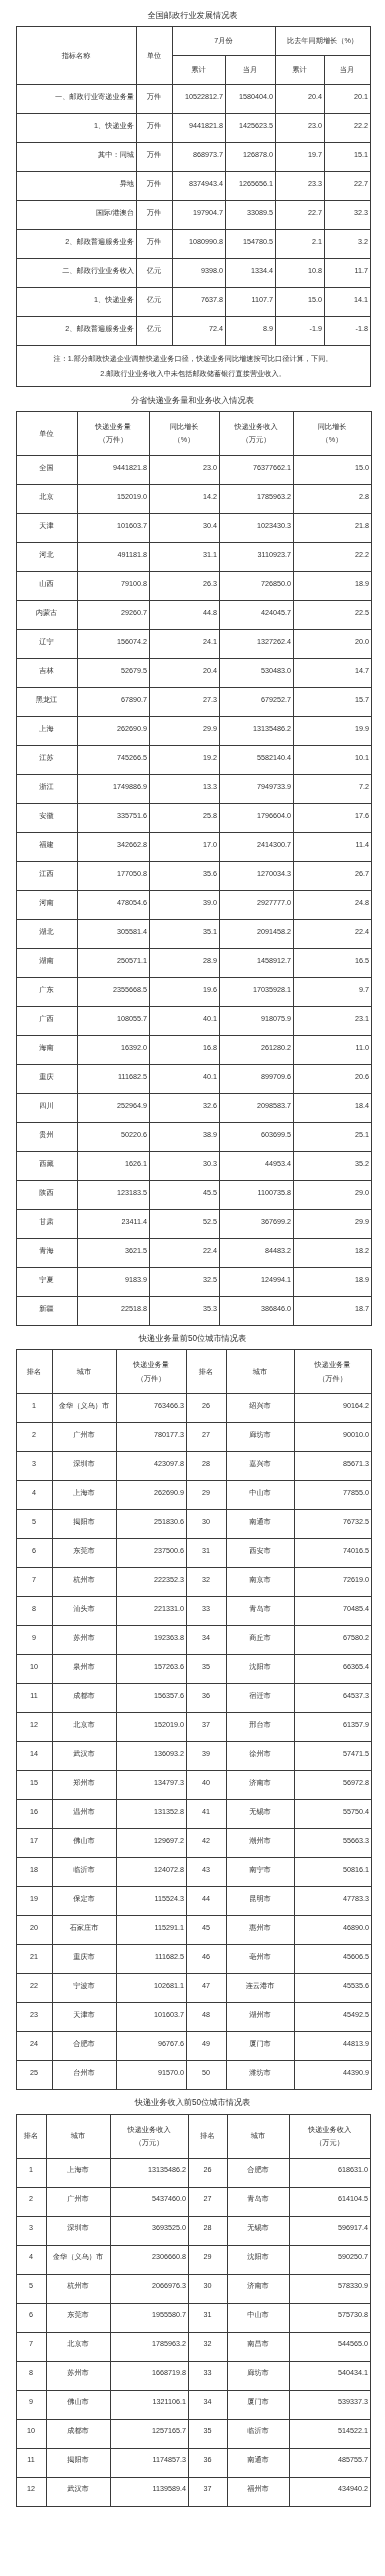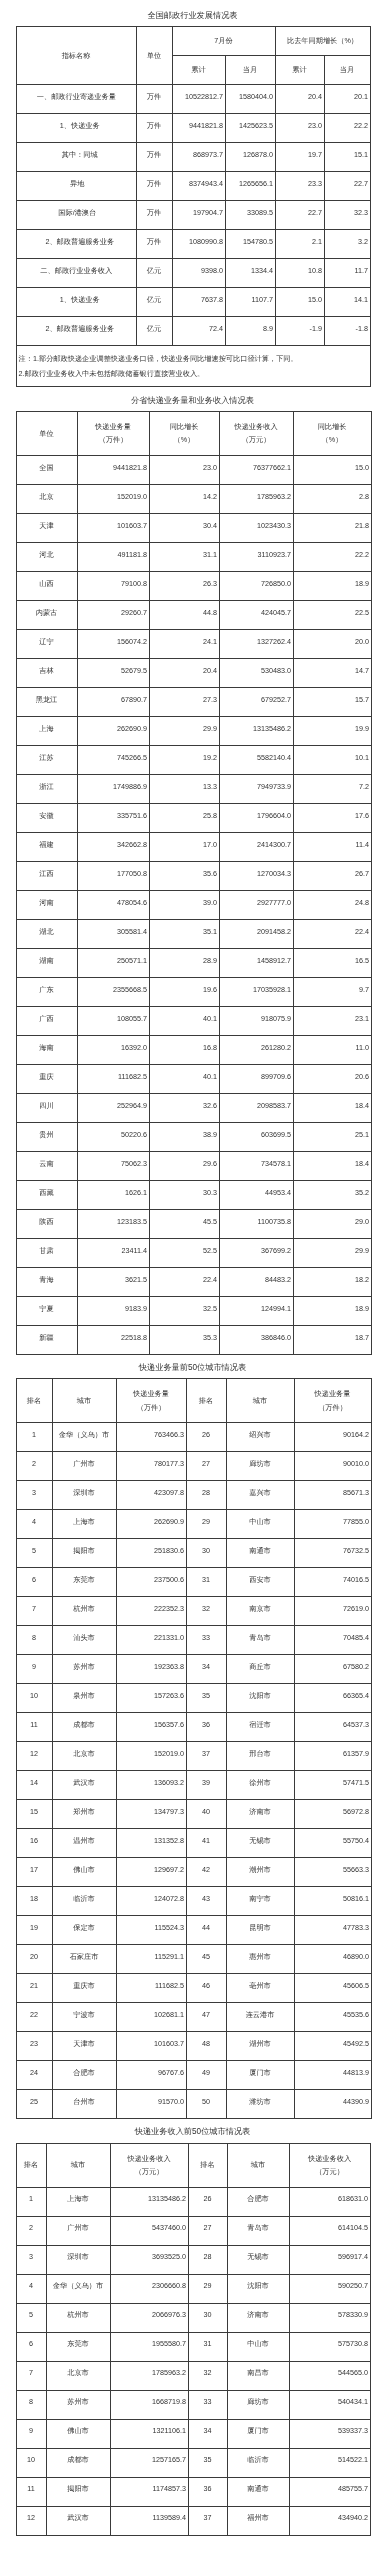--- a/index.html
+++ b/index.html
@@ -8,25 +8,25 @@
   .tbl-title{font-size:8.2px;font-weight:normal;color:#333;text-align:center;margin:7.2px 0 5.2px 0;}
   .tbl-title.first{margin-top:0;}
   table{border-collapse:collapse;table-layout:fixed;width:354px;}
   th,td{border:1px solid #3a3a3a;font-size:7.2px;color:#333;box-sizing:border-box;
         overflow:hidden;white-space:nowrap;}
   th{font-weight:normal;vertical-align:middle;padding:1px;height:29px;}
   th.h2line{height:44px;line-height:13.4px;}
   td{height:29px;vertical-align:top;padding:6.7px 1.5px 0 1.5px;}
   td.num{text-align:right;}
   td.ctr{text-align:center;padding-left:1px;padding-right:1px;}
-  td.name{text-align:center;}
+  td.name{text-align:right;}
   td.ind0{padding-left:2.1px;}
   td.ind1{padding-left:9px;}
   td.ind2{padding-left:4px;}
-  td.note-cell{height:41px;text-align:left;padding:4.1px 2.1px 0 2.1px;line-height:15px;
+  td.note-cell{height:41px;text-align:center;padding:4.1px 2.1px 0 2.1px;line-height:15px;
                font-size:7.2px;white-space:normal;}
 </style>
 </head>
 <body>
 
 <div class="content">
 
   <div class="tbl-title first">全国邮政行业发展情况表</div>
   <table>
     <colgroup>
@@ -328,27 +328,20 @@
           <td class="num">18.4</td>
         </tr>
         <tr>
           <td class="ctr">贵州</td>
           <td class="num">50220.6</td>
           <td class="num">38.9</td>
           <td class="num">603699.5</td>
           <td class="num">25.1</td>
         </tr>
         <tr>
-          <td class="ctr">云南</td>
-          <td class="num">75062.3</td>
-          <td class="num">29.6</td>
-          <td class="num">734578.1</td>
-          <td class="num">18.4</td>
-        </tr>
-        <tr>
           <td class="ctr">西藏</td>
           <td class="num">1626.1</td>
           <td class="num">30.3</td>
           <td class="num">44953.4</td>
           <td class="num">35.2</td>
         </tr>
         <tr>
           <td class="ctr">陕西</td>
           <td class="num">123183.5</td>
           <td class="num">45.5</td>

